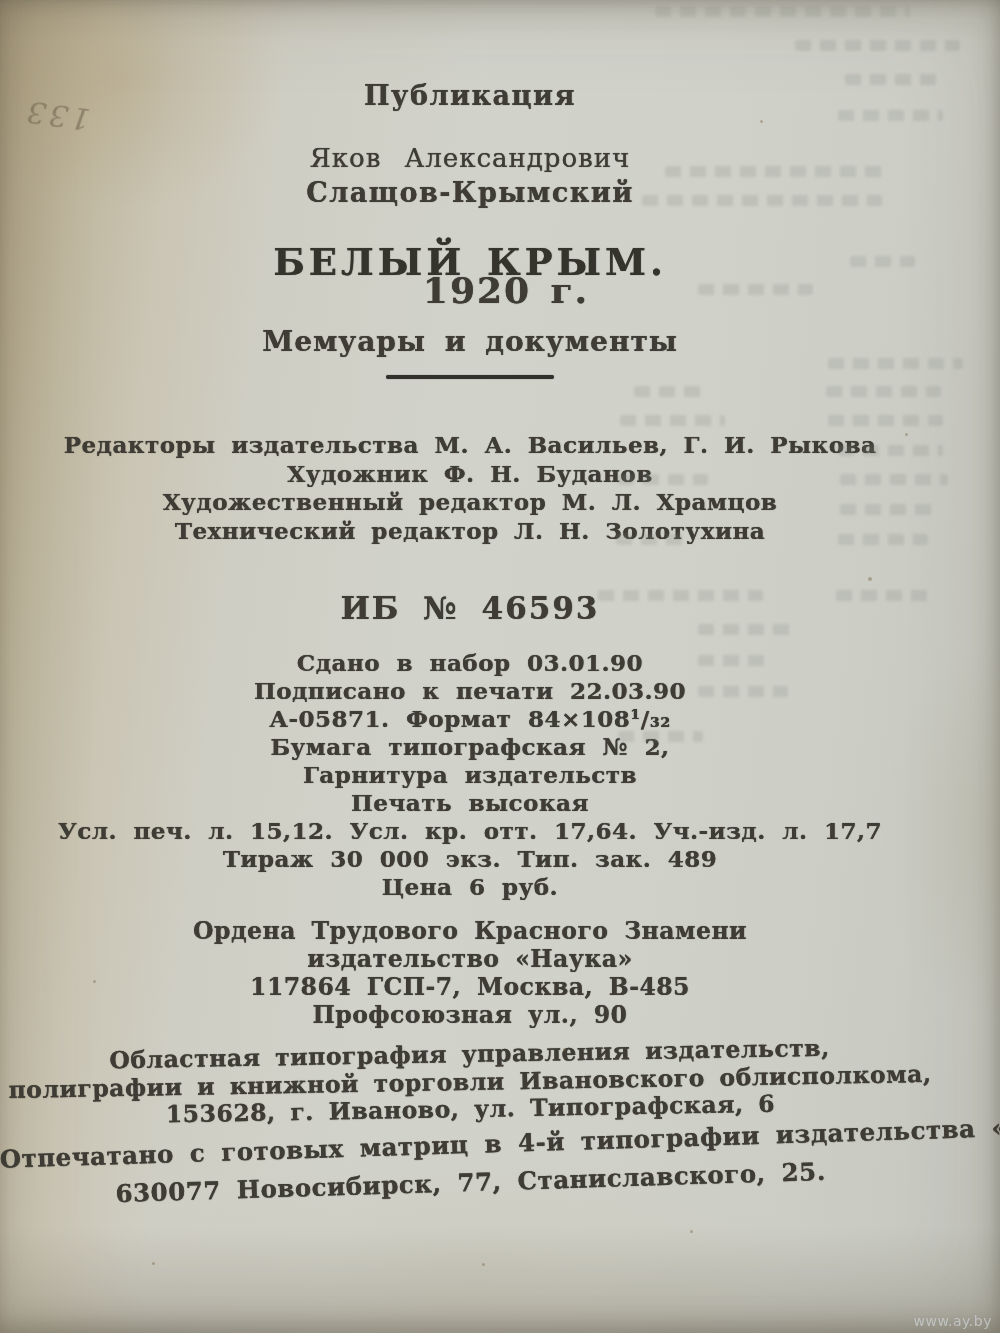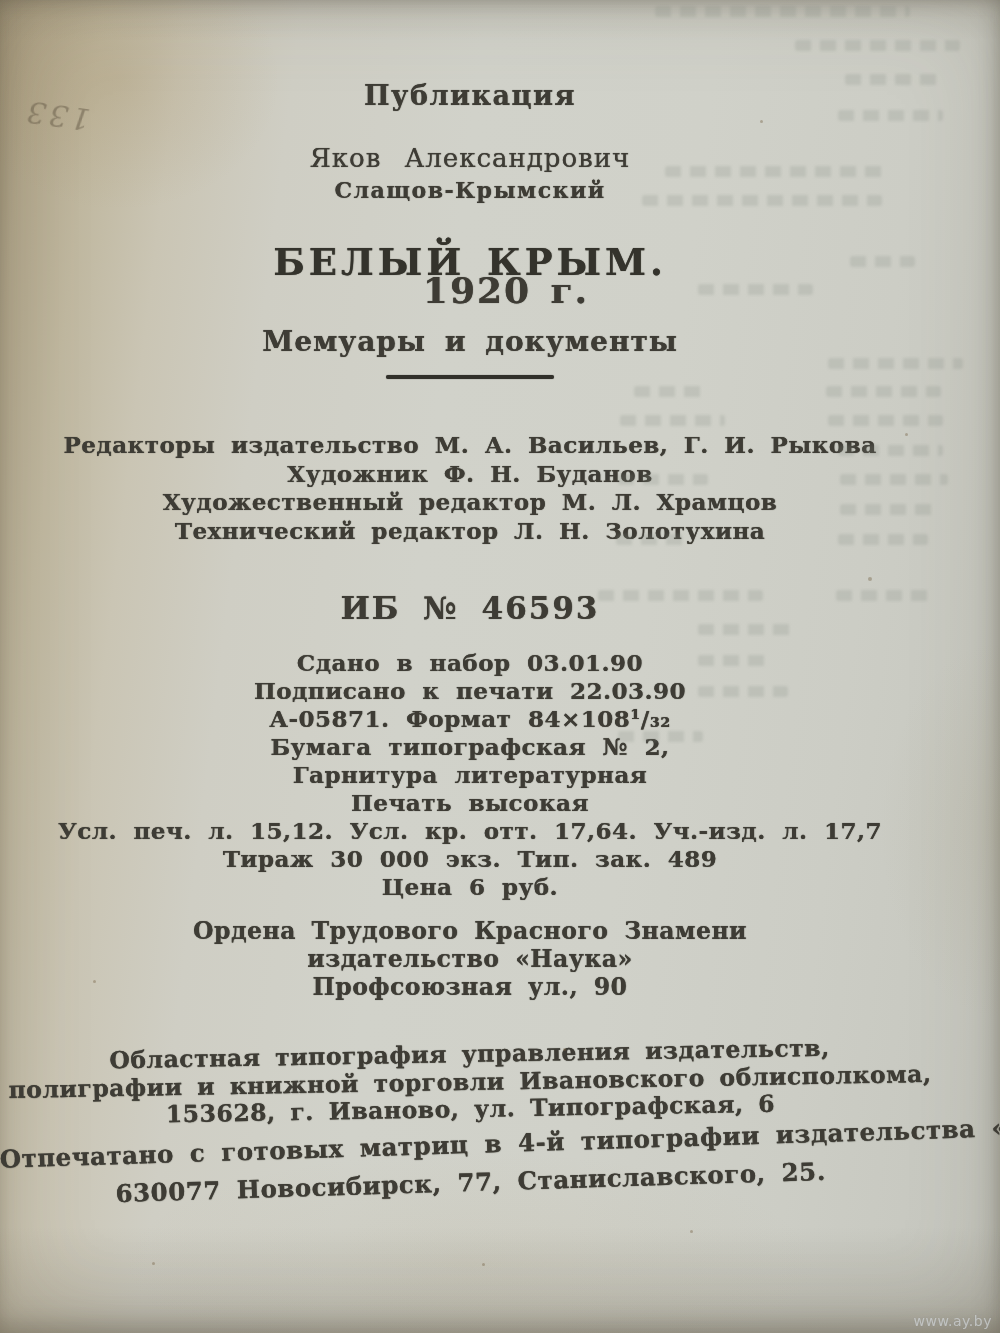--- a/index.html
+++ b/index.html
@@ -28,21 +28,21 @@
 
   
   #text-col{position:absolute;left:0;top:0;width:940px;height:1333px;text-align:center;}
   .ln{position:relative;white-space:nowrap;
       text-shadow:0 0 .7px rgba(58,56,48,.85), .4px .4px .8px rgba(58,56,48,.35);
       word-spacing:5px;letter-spacing:.5px;}
   .blk{position:absolute;left:0;width:940px;}
 
   #section-label{top:80px;font-size:27px;font-weight:700;letter-spacing:1.5px;}
   #author-1{top:143px;font-size:26px;font-weight:400;letter-spacing:1px;word-spacing:14px;}
-  #author-2{top:177px;font-size:22px;font-weight:700;letter-spacing:1.5px;}
+  #author-2{top:177px;font-size:27px;font-weight:700;letter-spacing:1.5px;}
   #book-title{top:219px;font-size:37px;font-weight:700;letter-spacing:4px;color:#34332c;margin-top:21px;}
   #book-year{top:269px;font-size:36px;font-weight:700;letter-spacing:2px;padding-left:36px;}
   #subtitle{top:325px;font-size:28px;font-weight:700;letter-spacing:1px;word-spacing:8px;}
   #divider{top:375px;}
   #divider .bar{width:168px;height:4px;margin:0 auto;background:#31302a;border-radius:2px;
       box-shadow:0 0 1px rgba(49,48,42,.8);}
   #staff{top:431px;font-size:23px;font-weight:700;}
   #staff .ln{line-height:28.6px;word-spacing:7px;}
   #ib-number{top:590px;font-size:31px;font-weight:700;letter-spacing:2px;word-spacing:10px;}
   #imprint{top:649px;font-size:23px;font-weight:700;}
@@ -93,43 +93,44 @@
     <div class="blk ln" id="book-title">БЕЛЫЙ КРЫМ.</div>
     <div class="blk ln" id="book-year">1920 г.</div>
 
     <div class="blk ln" id="subtitle">Мемуары и документы</div>
 
     <div class="blk" id="divider">
       <div class="bar"></div>
     </div>
 
     <div class="blk" id="staff">
-      <div class="ln">Редакторы издательство М. А. Васильев, Г. И. Рыкова</div>
+      <div class="ln">Редакторы издательства М. А. Васильев, Г. И. Рыкова</div>
       <div class="ln">Художник Ф. Н. Буданов</div>
       <div class="ln">Художественный редактор М. Л. Храмцов</div>
       <div class="ln">Технический редактор Л. Н. Золотухина</div>
     </div>
 
     <div class="blk ln" id="ib-number">ИБ № 46593</div>
 
     <div class="blk" id="imprint">
       <div class="ln">Сдано в набор 03.01.90</div>
       <div class="ln">Подписано к печати 22.03.90</div>
       <div class="ln">А-05871. Формат 84×108¹/₃₂</div>
       <div class="ln">Бумага типографская № 2,</div>
-      <div class="ln">Гарнитура литературная</div>
+      <div class="ln">Гарнитура издательств</div>
       <div class="ln">Печать высокая</div>
       <div class="ln">Усл. печ. л. 15,12. Усл. кр. отт. 17,64. Уч.-изд. л. 17,7</div>
       <div class="ln">Тираж 30 000 экз. Тип. зак. 489</div>
       <div class="ln">Цена 6 руб.</div>
     </div>
 
     <div class="blk" id="publisher">
       <div class="ln">Ордена Трудового Красного Знамени</div>
       <div class="ln">издательство «Наука»</div>
+      <div class="ln">117864 ГСП-7, Москва, В-485</div>
       <div class="ln">Профсоюзная ул., 90</div>
     </div>
 
     <div class="blk" id="printer">
       <div class="ln">Областная типография управления издательств,</div>
       <div class="ln">полиграфии и книжной торговли Ивановского облисполкома,</div>
       <div class="ln">153628, г. Иваново, ул. Типографская, 6</div>
     </div>
 
     <div class="blk" id="printed">

